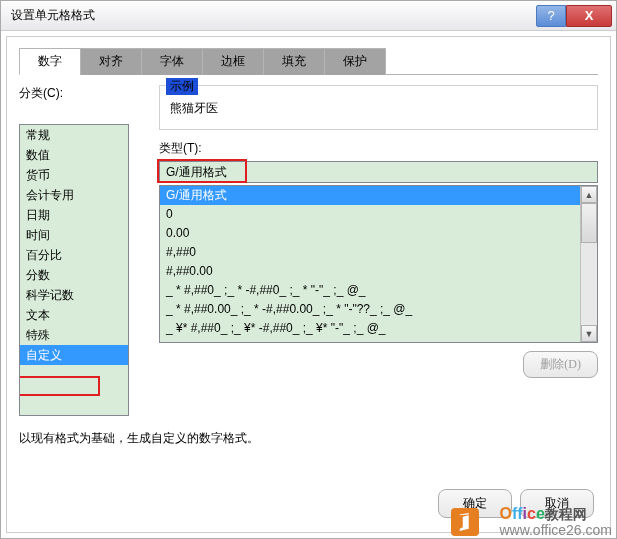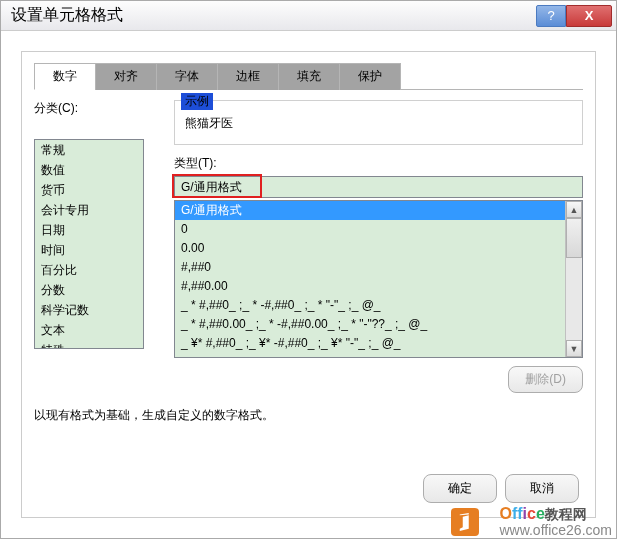--- a/index.html
+++ b/index.html
@@ -1,35 +1,35 @@
 <!DOCTYPE html>
 <html><head>
   <meta charset="utf-8">
   <style>
     * { box-sizing: border-box; margin: 0; padding: 0; }
     body { font-family: "Microsoft YaHei", SimSun, sans-serif; font-size: 12px; background: #fff; width: 617px; height: 539px; position: relative; border: 1px solid #aaa; }
     
     .titlebar { height: 30px; background: linear-gradient(#fdfdfd, #e8e8ec); border-bottom: 1px solid #ccc; display: flex; align-items: center; padding: 0 4px 0 10px; }
-    .titlebar-title { flex: 1; font-size: 16px; }
+    .titlebar-title { flex: 1; font-size: 12px; }
     .titlebar-buttons { display: flex; gap: 0; }
     .tbtn { width: 30px; height: 22px; display: flex; align-items: center; justify-content: center; color: #fff; font-size: 13px; }
     .tbtn.help { background: linear-gradient(#94b7e8,#5a8cd6); border: 1px solid #4b7ac0; border-radius: 2px 0 0 2px; }
     .tbtn.close { background: linear-gradient(#e07070,#c83a3a); border: 1px solid #a02c2c; border-radius: 0 2px 2px 0; width: 46px; font-weight: bold; }
     
-    .outer { padding: 20px; height: calc(100% - 30px); }
+    .outer { padding: 5px; height: calc(100% - 30px); }
     .dialog-body { border: 1px solid #ccc; height: 100%; background: #fff; padding: 10px 12px; position: relative; }
     
     .tabs { display: flex; border-bottom: 1px solid #b5b5b5; margin-bottom: 10px; }
     .tab { padding: 4px 18px; border: 1px solid #b5b5b5; border-bottom: none; background: #a3a3a3; margin-right: -1px; cursor: pointer; position: relative; top: 1px; }
     .tab.active { background: #fff; border-bottom: 1px solid #fff; }
     
     .content { display: flex; gap: 30px; }
     .left-col { width: 110px; }
     .label { margin-bottom: 4px; }
-    .category-list { border: 1px solid #828790; height: 210px; background: #d9ecd9; overflow: hidden; position: relative; margin-top: 22px; }
+    .category-list { border: 1px solid #828790; height: 292px; background: #d9ecd9; overflow: hidden; position: relative; margin-top: 22px; }
     .category-list .item { padding: 1px 6px; line-height: 18px; }
     .category-list .item.selected { background: #3399ff; color: #fff; }
     .highlight-red { position: absolute; border: 2px solid #e02020; pointer-events: none; }
     .hl1 { left: -2px; top: 251px; width: 82px; height: 20px; }
     
     .right-col { flex: 1; }
     .sample-box { border: 1px solid #d0d0d0; padding: 8px 10px 12px; margin-bottom: 10px; position: relative; }
     .sample-legend { position: absolute; top: -8px; left: 6px; background: #1d4ed8; padding: 0 4px; }
     .sample-value { margin-top: 6px; }
     
@@ -40,21 +40,21 @@
     .format-list { border: 1px solid #828790; background: #d9ecd9; height: 158px; display: flex; }
     .format-items { flex: 1; overflow: hidden; }
     .format-items .fitem { padding: 1px 6px; line-height: 17px; white-space: nowrap; }
     .format-items .fitem.selected { background: #3399ff; color: #fff; }
     .scrollbar { width: 17px; background: #e8e8e8; border-left: 1px solid #c0c0c0; display: flex; flex-direction: column; }
     .sb-btn { height: 17px; background: linear-gradient(#f8f8f8,#dcdcdc); border: 1px solid #b0b0b0; display: flex; align-items: center; justify-content: center; font-size: 9px; color: #555; }
     .sb-thumb { height: 40px; background: linear-gradient(#f0f0f0,#d8d8d8); border: 1px solid #b0b0b0; margin: 0; }
     .sb-track { flex: 1; }
     
     .delete-row { text-align: right; margin-top: 8px; }
-    .btn { border: 1px solid #adadad; background: linear-gradient(#f8f8f8,#e8e8e8); padding: 4px 16px; font-family: Liberation Sans, sans-serif; font-size: 12px; border-radius: 8px; cursor: pointer; }
+    .btn { border: 1px solid #adadad; background: linear-gradient(#f8f8f8,#e8e8e8); padding: 4px 16px; font-family: Liberation Serif, serif; font-size: 12px; border-radius: 8px; cursor: pointer; }
     .btn:disabled { color: #a0a0a0; }
     
     .hint { margin-top: 14px; clear: both; }
     
     .bottom-buttons { position: absolute; right: 16px; bottom: 14px; display: flex; gap: 8px; }
     .bottom-buttons .btn { padding: 5px 24px; }
     
     .watermark { position: absolute; right: 4px; bottom: 0px; display: flex; align-items: center; gap: 20px; pointer-events: none; }
     .wm-icon { width: 28px; height: 28px; background: #e67e22; border-radius: 4px; display: flex; align-items: center; justify-content: center; }
     .wm-icon svg { width: 18px; height: 18px; }

